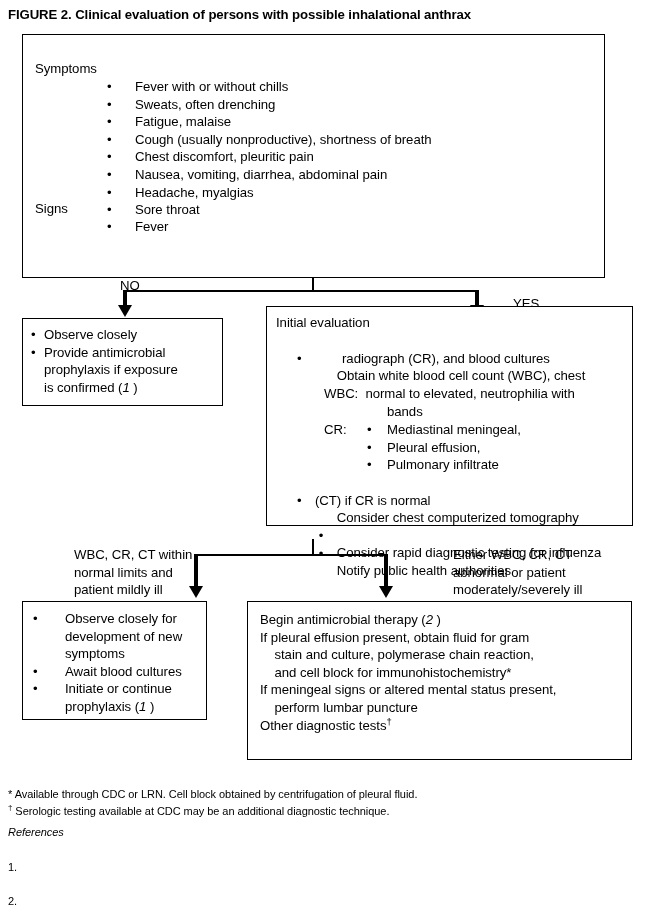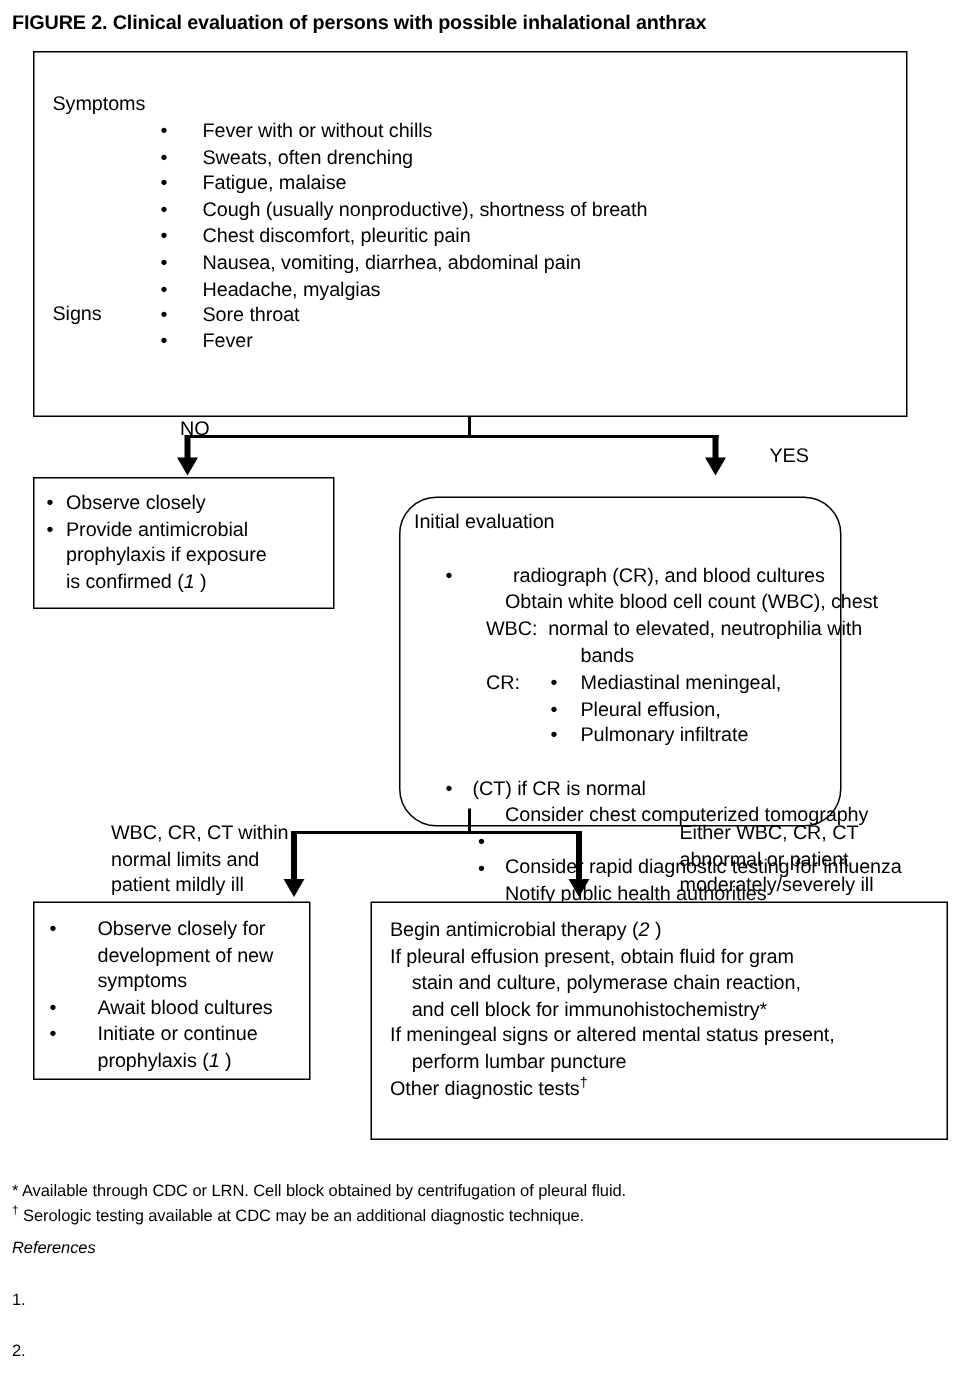--- a/index.html
+++ b/index.html
@@ -35,21 +35,21 @@
   }
 
   
   .box {
     border: 1.6px solid #000;
     box-sizing: border-box;
     background: #fff;
   }
   .box-top      { left: 22px;  top: 34px;  width: 583px; height: 244px; }
   .box-no       { left: 22px;  top: 318px; width: 201px; height: 88px;  }
-  .box-initial  { left: 266px; top: 331px; width: 295px; height: 220px; border-radius: 25px; }
+  .box-initial  { left: 266px; top: 306px; width: 367px; height: 220px; }
   .box-mild     { left: 22px;  top: 601px; width: 185px; height: 119px; }
   .box-severe   { left: 247px; top: 601px; width: 385px; height: 159px; }
 
   
   .btxt {
     position: absolute;
     font-size: 13.2px;
     line-height: 17.6px;
     white-space: pre;
     letter-spacing: -0.05px;

